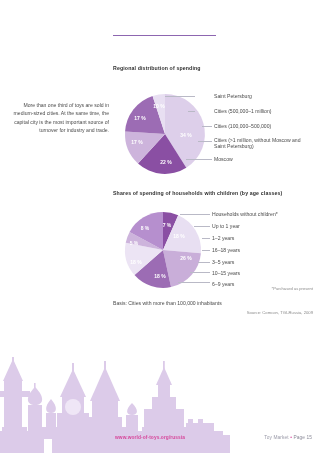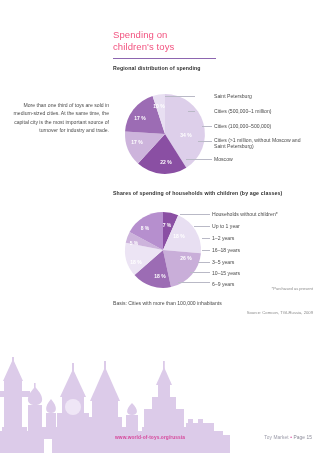--- a/index.html
+++ b/index.html
@@ -145,24 +145,20 @@
     color: #9a9aa8;
     letter-spacing: 0.1px;
   }
   .footer-page .sep { color: #d6469a; }
   .footer-page .pg  { color: #8b8b99; }
 </style>
 </head>
 <body>
 
 <div class="title-block">
-  <div class="doc-title">
-    <span>Spending on</span><br>
-    <span>children's toys</span>
-  </div>
   <div class="title-rule"></div>
 </div>
 
 <div class="intro-text">More than one third of toys are sold in medium-sized cities. At the same time, the capital city is the most important source of turnover for industry and trade.</div>
 
 <div class="section-heading" id="heading-regional">Regional distribution of spending</div>
 
 <div class="chart-block" id="chart-regional">
 
   <svg class="pie-wrap" width="100" height="98" viewBox="0 0 100 98">

